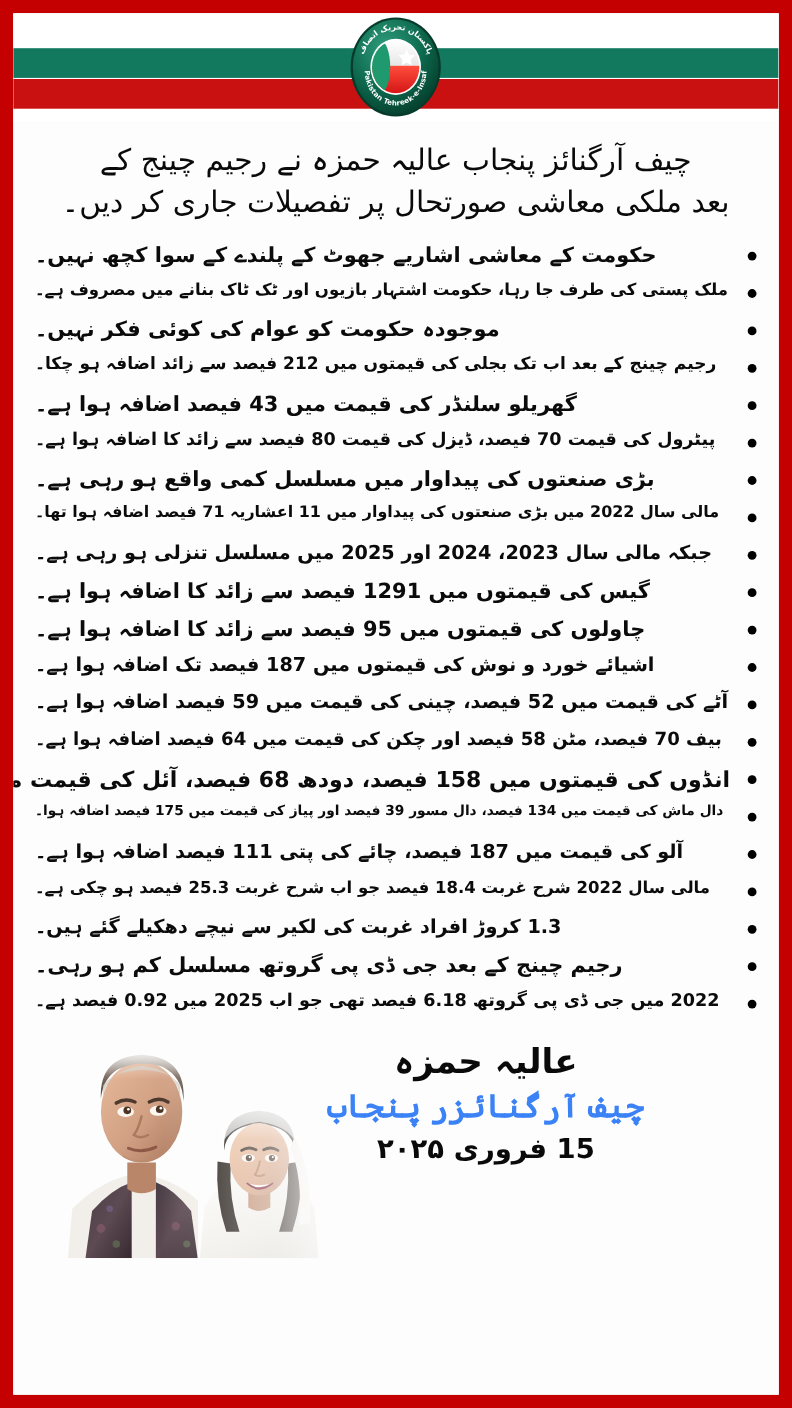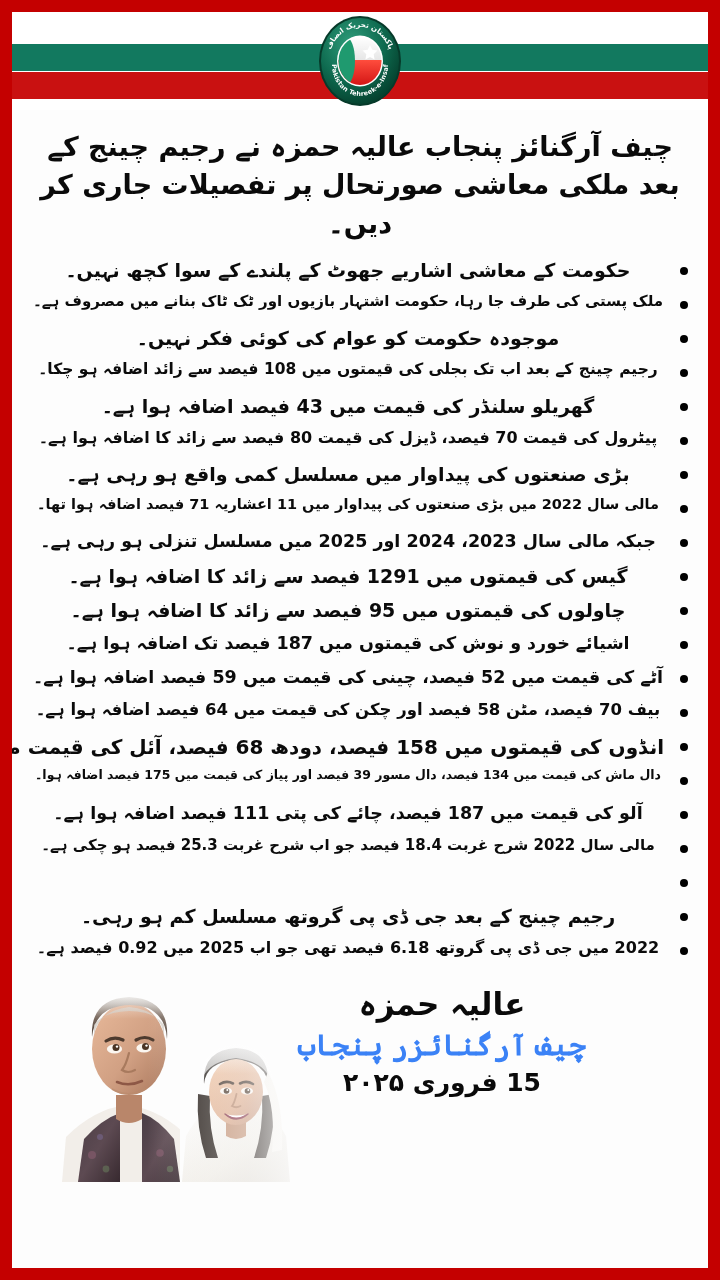--- a/index.html
+++ b/index.html
@@ -70,21 +70,21 @@
   .logo-wrap svg { display: block; width: 86px; height: 92px; }
 
   
   .title-block {
     padding: 18px 26px 6px 26px;
     text-align: center;
     direction: rtl;
   }
   .title-line {
     font-family: "DejaVu Sans", sans-serif;
-    font-weight: bold;
+    font-weight: normal;
     font-size: 27px;
     line-height: 1.42;
     color: #0a0a0a;
     letter-spacing: -0.2px;
   }
 
   
   .bullets {
     direction: rtl;
     margin: 6px 16px 0 16px;
@@ -105,21 +105,21 @@
     right: 4px;
     top: 12px;
     width: 8px;
     height: 8px;
     border-radius: 50%;
     background: #000000;
     flex: 0 0 auto;
   }
   .bullet-text {
     flex: 1 1 auto;
-    text-align: center;
+    text-align: left;
     font-family: "DejaVu Sans", sans-serif;
     font-size: 19px;
     line-height: 1.62;
     color: #0b0b0b;
     font-weight: 600;
     padding-right: 6px;
     white-space: nowrap;
     overflow: visible;
   }
   .bullet-text.small  { font-size: 17.5px; }
@@ -267,21 +267,21 @@
         <li class="bullet-item">
           <span class="bullet-dot"></span>
           <span class="bullet-text xsmall" style="font-size: 15px;">ملک پستی کی طرف جا رہا، حکومت اشتہار بازیوں اور ٹک ٹاک بنانے میں مصروف ہے۔</span>
         </li>
         <li class="bullet-item">
           <span class="bullet-dot"></span>
           <span class="bullet-text">موجودہ حکومت کو عوام کی کوئی فکر نہیں۔</span>
         </li>
         <li class="bullet-item">
           <span class="bullet-dot"></span>
-          <span class="bullet-text small" style="font-size: 15.5px;">رجیم چینج کے بعد اب تک بجلی کی قیمتوں میں 108 فیصد سے زائد اضافہ ہو چکا۔</span>
+          <span class="bullet-text small" style="font-size: 15.5px;">رجیم چینج کے بعد اب تک بجلی کی قیمتوں میں 212 فیصد سے زائد اضافہ ہو چکا۔</span>
         </li>
         <li class="bullet-item">
           <span class="bullet-dot"></span>
           <span class="bullet-text">گھریلو سلنڈر کی قیمت میں 43 فیصد اضافہ ہوا ہے۔</span>
         </li>
         <li class="bullet-item">
           <span class="bullet-dot"></span>
           <span class="bullet-text small" style="font-size: 16px;">پیٹرول کی قیمت 70 فیصد، ڈیزل کی قیمت 80 فیصد سے زائد کا اضافہ ہوا ہے۔</span>
         </li>
         <li class="bullet-item">
@@ -327,20 +327,21 @@
         <li class="bullet-item">
           <span class="bullet-dot"></span>
           <span class="bullet-text small">آلو کی قیمت میں 187 فیصد، چائے کی پتی 111 فیصد اضافہ ہوا ہے۔</span>
         </li>
         <li class="bullet-item">
           <span class="bullet-dot"></span>
           <span class="bullet-text xsmall" style="font-size: 15px;">مالی سال 2022 شرح غربت 18.4 فیصد جو اب شرح غربت 25.3 فیصد ہو چکی ہے۔</span>
         </li>
         <li class="bullet-item">
           <span class="bullet-dot"></span>
+          <span class="bullet-text small">1.3 کروڑ افراد غربت کی لکیر سے نیچے دھکیلے گئے ہیں۔</span>
         </li>
         <li class="bullet-item">
           <span class="bullet-dot"></span>
           <span class="bullet-text">رجیم چینج کے بعد جی ڈی پی گروتھ مسلسل کم ہو رہی۔</span>
         </li>
         <li class="bullet-item">
           <span class="bullet-dot"></span>
           <span class="bullet-text xsmall">2022 میں جی ڈی پی گروتھ 6.18 فیصد تھی جو اب 2025 میں 0.92 فیصد ہے۔</span>
         </li>
       </ul>

